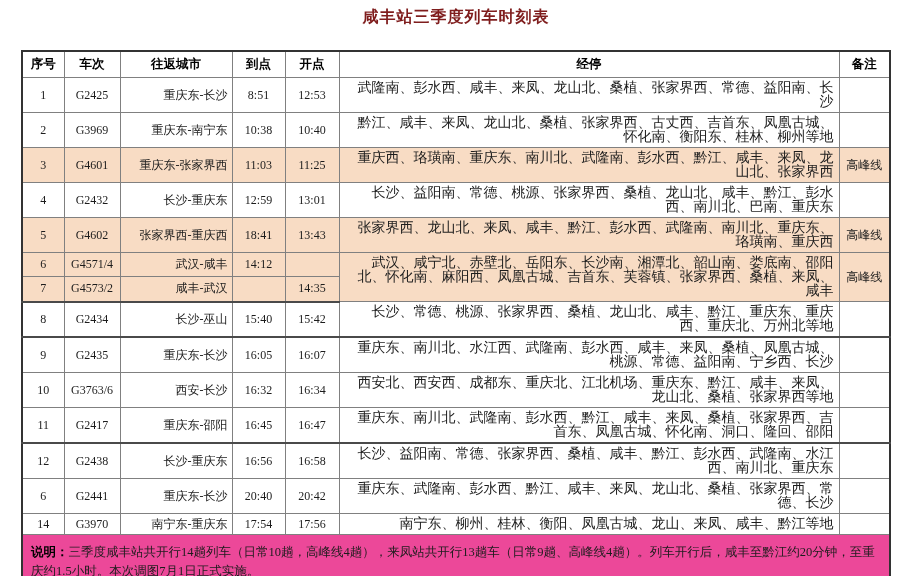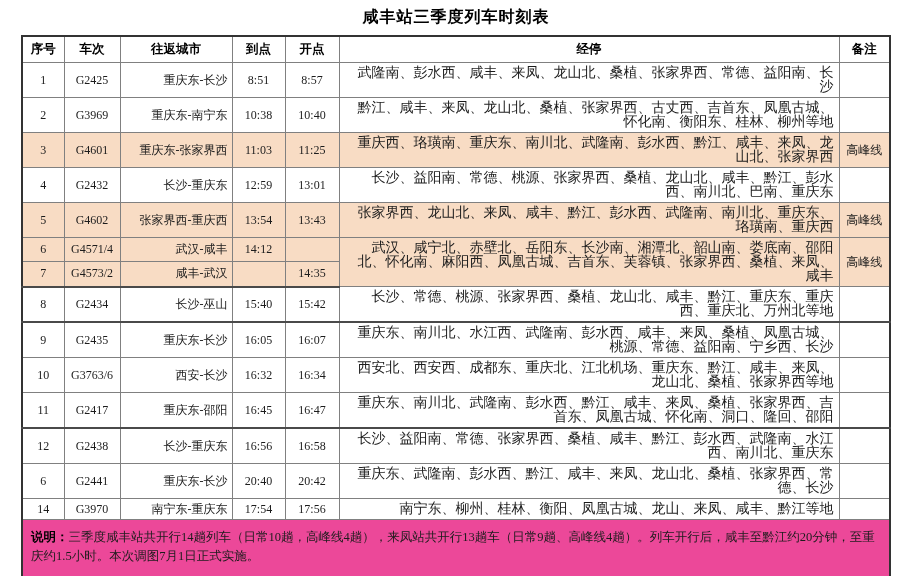--- a/index.html
+++ b/index.html
@@ -10,22 +10,22 @@
   }
   html,body{margin:0;padding:0;}
   body{
     width:912px;height:576px;overflow:hidden;background:#ffffff;
     font-family:"Liberation Serif","DejaVu Serif",serif;color:var(--ink);
   }
   .page{width:912px;height:576px;box-sizing:border-box;padding-top:7px;}
   .title{
     text-align:center;
     font-family:"Liberation Sans","DejaVu Sans",sans-serif;
-    font-weight:bold;font-size:16px;color:#000000;
-    margin:0 0 7px 0;letter-spacing:1px;
+    font-weight:bold;font-size:16px;color:#7f1d1d;
+    margin:0 0 22px 0;letter-spacing:1px;
   }
   table.timetable{
     border-collapse:collapse;table-layout:fixed;
     width:868px;margin:7px auto;border:2px solid var(--outer);
   }
   th,td{border:1px solid var(--grid);overflow:hidden;}
   th{
     font-family:"Liberation Sans","DejaVu Sans",sans-serif;
     font-size:12.5px;font-weight:bold;color:#000;
     padding:4px 2px;text-align:center;background:#fff;
@@ -73,21 +73,21 @@
         <th>经停</th>
         <th>备注</th>
       </tr>
     </thead>
     <tbody id="tbody">
         <tr>
           <td>1</td>
           <td>G2425</td>
           <td class="left">重庆东-长沙</td>
           <td>8:51</td>
-          <td>8:57</td>
+          <td>12:53</td>
           <td class="left stops">武隆南、彭水西、咸丰、来凤、龙山北、桑植、张家界西、常德、益阳南、长沙</td>
           <td></td>
         </tr>
         <tr>
           <td>2</td>
           <td>G3969</td>
           <td class="left">重庆东-南宁东</td>
           <td>10:38</td>
           <td>10:40</td>
           <td class="left stops">黔江、咸丰、来凤、龙山北、桑植、张家界西、古丈西、吉首东、凤凰古城、怀化南、衡阳东、桂林、柳州等地</td>
@@ -108,21 +108,21 @@
           <td class="left">长沙-重庆东</td>
           <td>12:59</td>
           <td>13:01</td>
           <td class="left stops">长沙、益阳南、常德、桃源、张家界西、桑植、龙山北、咸丰、黔江、彭水西、南川北、巴南、重庆东</td>
           <td></td>
         </tr>
         <tr class="hl">
           <td>5</td>
           <td>G4602</td>
           <td class="left">张家界西-重庆西</td>
-          <td>13:54</td>
+          <td>18:41</td>
           <td>13:43</td>
           <td class="left stops">张家界西、龙山北、来凤、咸丰、黔江、彭水西、武隆南、南川北、重庆东、珞璜南、重庆西</td>
           <td>高峰线</td>
         </tr>
         <tr class="hl">
           <td>6</td>
           <td>G4571/4</td>
           <td class="left">武汉-咸丰</td>
           <td>14:12</td>
           <td></td>

